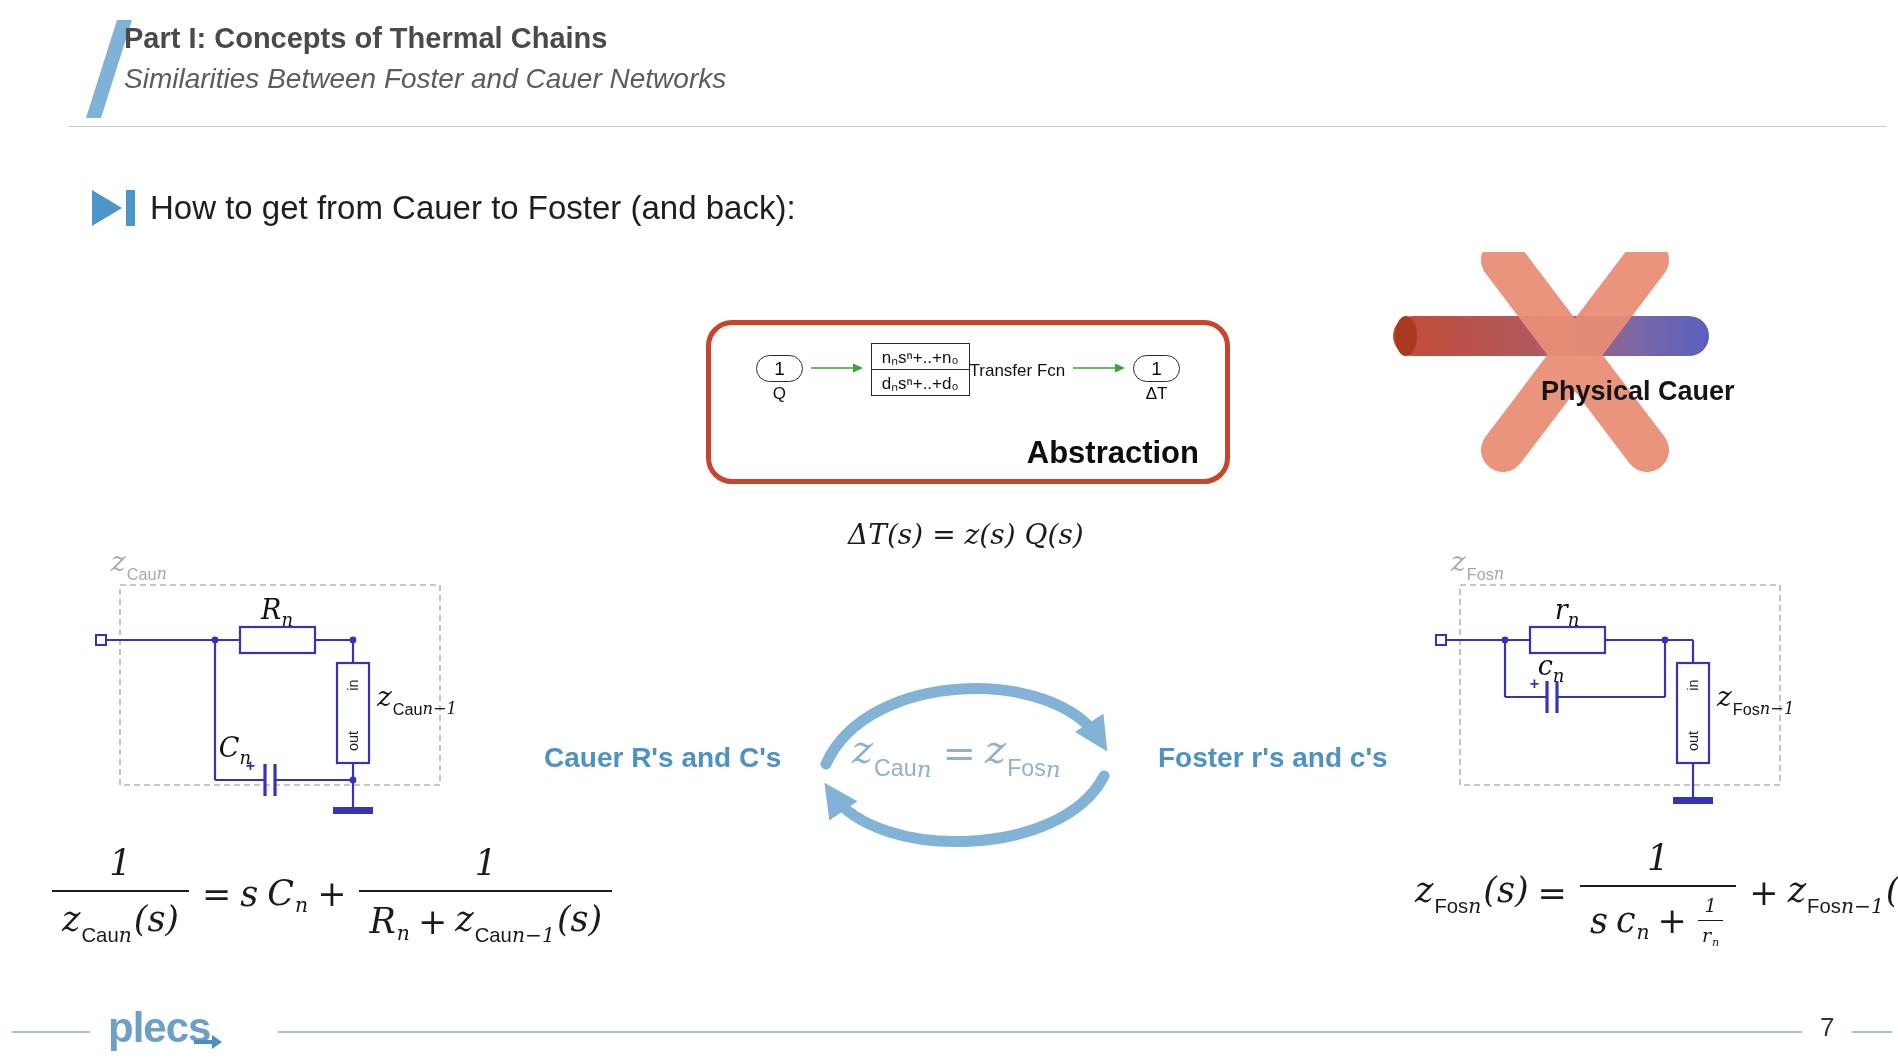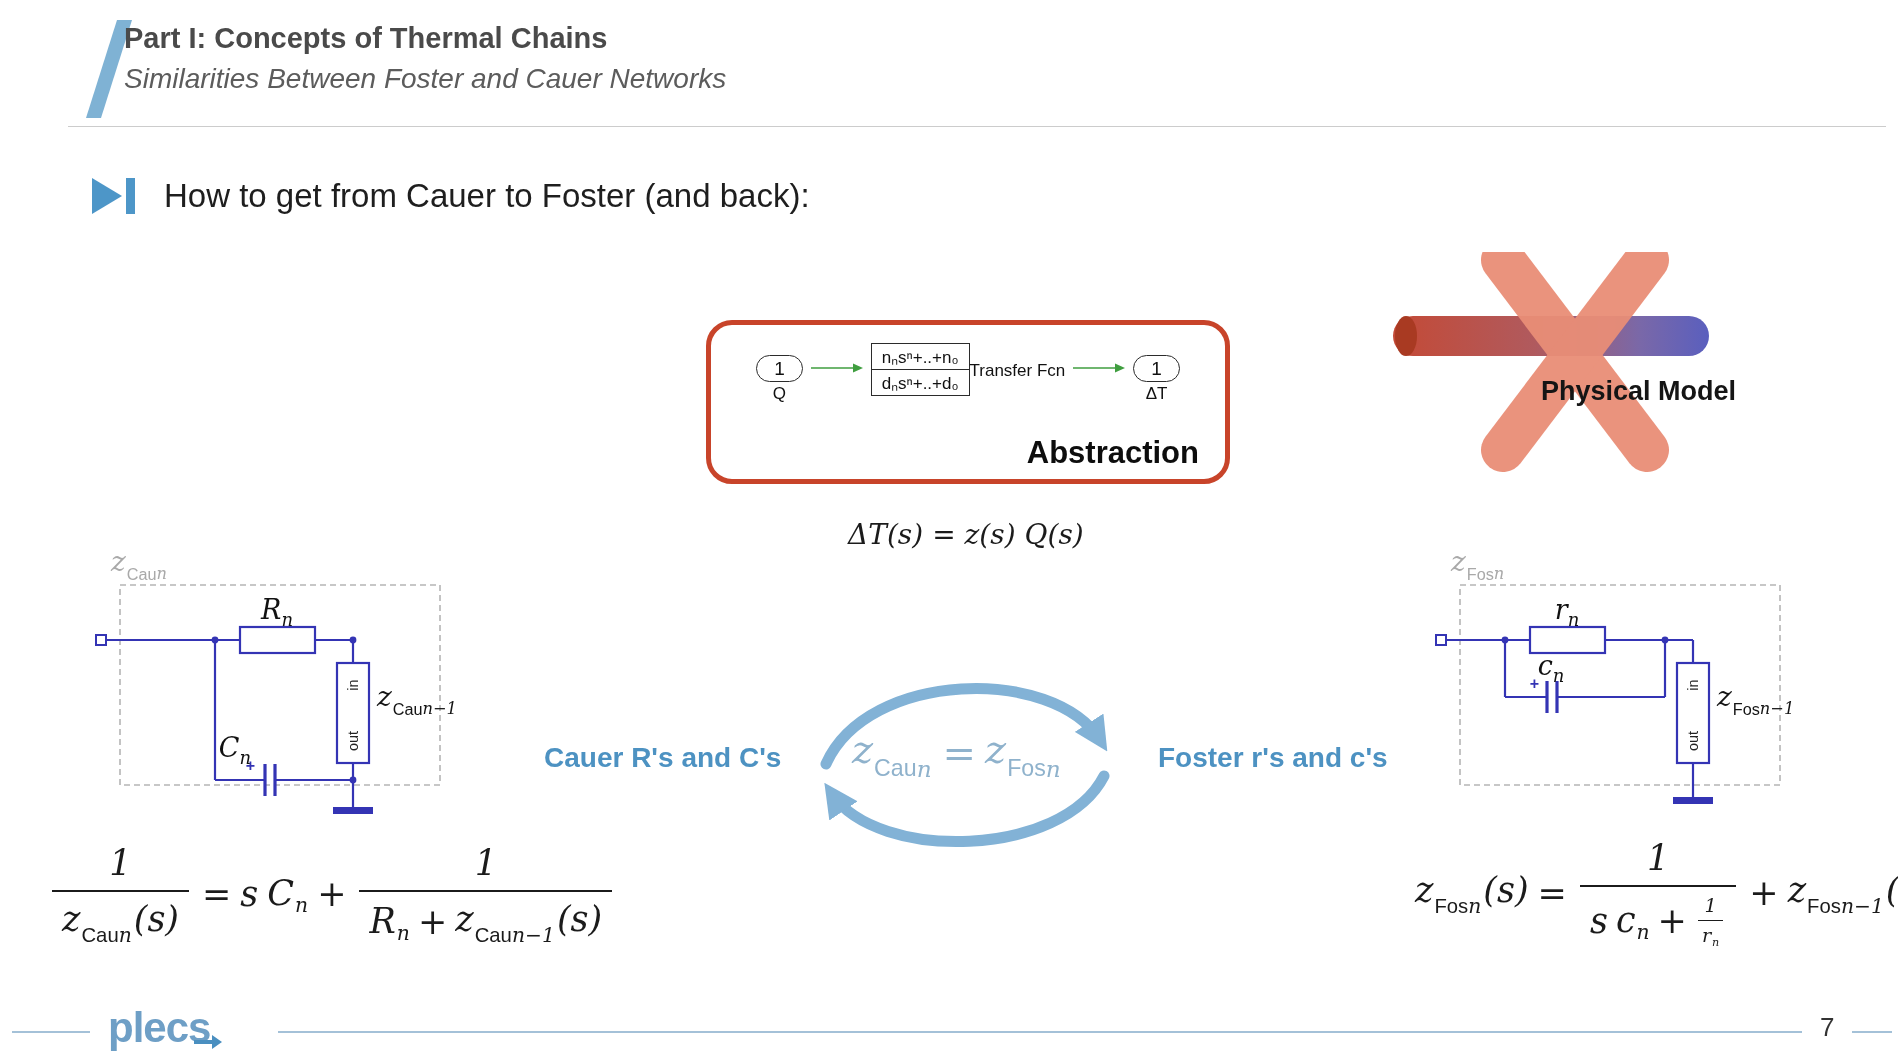--- a/index.html
+++ b/index.html
@@ -8,21 +8,21 @@
            font-family:"Liberation Sans",sans-serif; overflow:hidden; }
 
   
   .header-slash { position:absolute; left:86px; top:20px; }
   .header-titles { position:absolute; left:124px; top:22px; }
   .header-title { font-size:29px; font-weight:bold; color:#4a4a4a; }
   .header-subtitle { font-size:28px; font-style:italic; color:#5c5c5c; margin-top:8px; }
   .header-rule { position:absolute; left:68px; right:12px; top:126px; border-top:1.5px solid #cccccc; }
 
   
-  .intro { position:absolute; left:92px; top:176px; display:flex; align-items:center; gap:26px; }
+  .intro { position:absolute; left:92px; top:188px; display:flex; align-items:center; gap:12px; }
   .intro-text { font-size:33px; color:#1e1e1e; }
 
   
   .abstraction-box { position:absolute; left:706px; top:320px; width:524px; height:164px;
                      border:5px solid #c8442a; border-radius:26px; background:#fff; }
   .abs-row { display:flex; justify-content:center; align-items:flex-start; gap:8px; }
   .port { display:flex; flex-direction:column; align-items:center; margin-top:30px; }
   .port-oval { border:1.7px solid #2b2b2b; border-radius:16px; padding:0 17px; font-size:19px;
                color:#111; line-height:25px; background:#fff; }
   .port-name { font-size:17px; color:#111; margin-top:2px; }
@@ -156,21 +156,21 @@
           <stop offset="1" stop-color="#5a5fbe"></stop>
         </linearGradient>
       </defs>
       <rect x="8" y="64" width="316" height="40" rx="20" fill="url(#rodGrad)"></rect>
       <ellipse cx="21" cy="84" rx="11" ry="20" fill="#a93a22"></ellipse>
       <g opacity="0.95">
         <line x1="118" y1="8" x2="262" y2="198" stroke="#e98e77" stroke-width="44" stroke-linecap="round"></line>
         <line x1="262" y1="8" x2="118" y2="198" stroke="#e98e77" stroke-width="44" stroke-linecap="round"></line>
       </g>
     </svg>
-    <div class="physical-label">Physical Model</div>
+    <div class="physical-label">Physical Cauer</div>
   </div>
 
   <div class="main-eq math eq">
     <span class="tk"><span>ΔT</span><span>(s)</span></span>
     <span class="op">=</span>
     <span class="tk"><span>z</span><span>(s)</span></span>
     <span class="tk"><span>Q</span><span>(s)</span></span>
   </div>
 
   <div class="circuit-wrap left">

